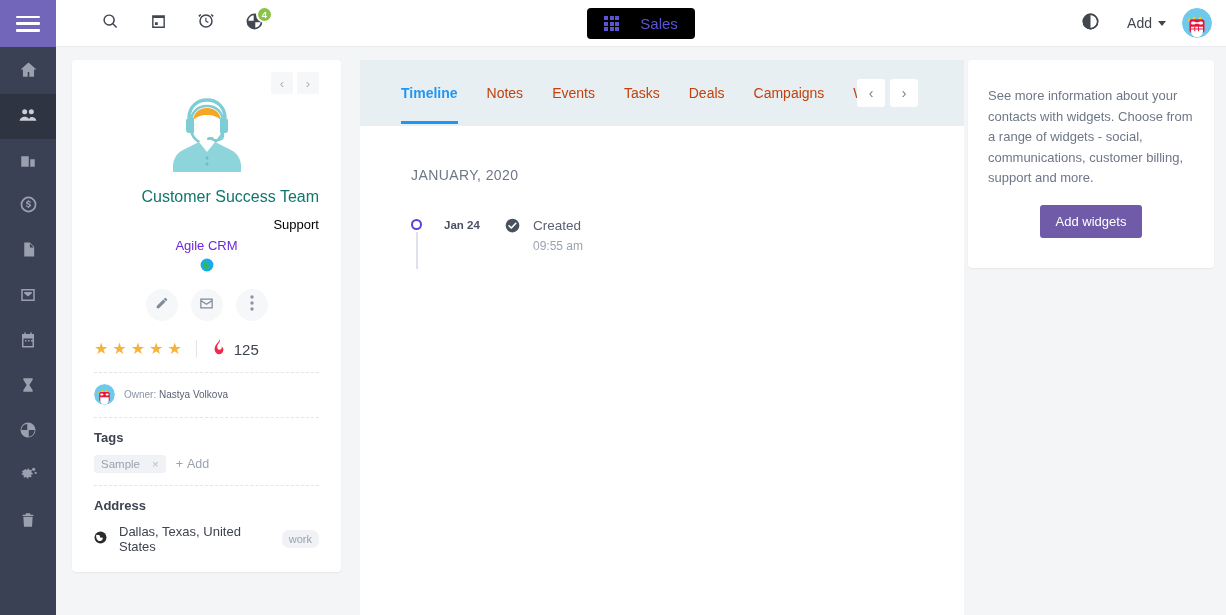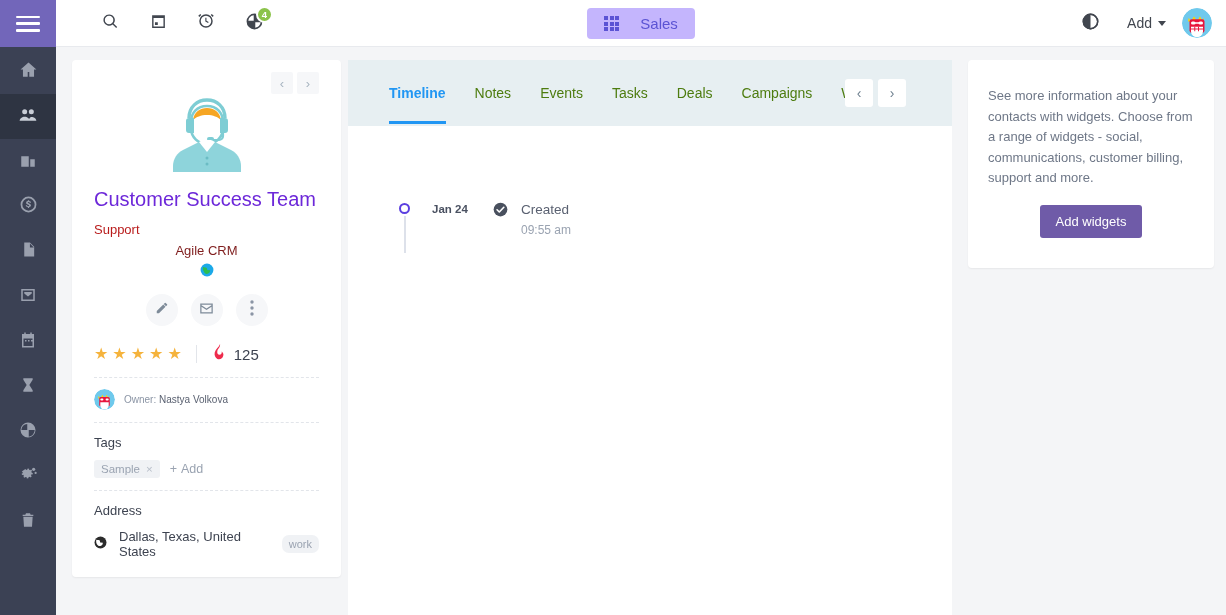--- a/index.html
+++ b/index.html
@@ -53,21 +53,21 @@
     border: 2px solid #fff;
   }
   .tb-center {
     position: absolute; left: 0; right: 0; top: 0; height: 47px;
     display: flex; align-items: center; justify-content: center;
     pointer-events: none;
   }
   .sales-btn {
     pointer-events: auto;
     display: flex; align-items: center; gap: 21px;
-    background: #c4b5fd; border-radius: 4px;
+    background: #000000; border-radius: 4px;
     padding: 7px 17px; cursor: pointer;
   }
   .grid-ico { display: grid; grid-template-columns: repeat(3, 4px); grid-template-rows: repeat(3, 4px); gap: 1.6px; }
   .grid-ico i { background: #5b53d4; display: block; }
   .sales-label { color: #5b53d4; font-size: 15px; }
   .tb-right { margin-left: auto; display: flex; align-items: center; padding-right: 14px; }
   .contrast { width: 42px; display: flex; justify-content: center; cursor: pointer; }
   .add-btn { display: flex; align-items: center; gap: 6px; padding: 0 16px; cursor: pointer; color: #41464f; font-size: 14px; }
   .caret { width: 0; height: 0; border-left: 4.5px solid transparent; border-right: 4.5px solid transparent; border-top: 5.5px solid #41464f; }
   .avatar-top { width: 30px; height: 30px; border-radius: 50%; overflow: hidden; cursor: pointer; }
@@ -78,23 +78,23 @@
     background: #fff; border-radius: 4px; padding: 0 22px 18px;
     box-shadow: 0 1px 2px rgba(0,0,0,.06);
   }
   .card-nav { display: flex; justify-content: flex-end; gap: 4px; padding-top: 12px; }
   .nav-sq {
     width: 22px; height: 22px; background: #f6f7f9; border-radius: 2px;
     display: flex; align-items: center; justify-content: center; cursor: pointer;
     color: #a7b4c0; font-size: 13px;
   }
   .avatar-big { display: flex; justify-content: center; margin-top: 2px; }
-  .c-name { text-align: left; font-size: 20px; color: #6d28d9; margin-top: 14px; font-weight: 400; }
-  .c-role { text-align: left; font-size: 13px; color: #b91c1c; margin-top: 11px; }
-  .c-org  { text-align: center; font-size: 13px; color: #7f1d1d; margin-top: 6px; }
+  .c-name { text-align: right; font-size: 16px; color: #0f766e; margin-top: 14px; font-weight: 400; }
+  .c-role { text-align: right; font-size: 13px; color: #000000; margin-top: 11px; }
+  .c-org  { text-align: center; font-size: 13px; color: #6d28d9; margin-top: 6px; }
   .c-globe { display: flex; justify-content: center; margin-top: 5px; }
   .c-actions { display: flex; justify-content: center; gap: 13px; margin-top: 13px; }
   .act {
     width: 32px; height: 32px; border-radius: 50%; background: #f6f7f9;
     display: flex; align-items: center; justify-content: center; cursor: pointer;
   }
   .rating-row {
     display: flex; align-items: center; margin-top: 18px; padding-bottom: 13px;
     border-bottom: 1px dashed #e2e5ea;
   }
@@ -103,43 +103,43 @@
   .rating-div { width: 1px; height: 18px; background: #e2e5ea; margin: 0 16px 0 14px; }
   .score { display: flex; align-items: center; gap: 8px; }
   .score-val { font-size: 15px; color: #3d4350; }
   .owner-row {
     display: flex; align-items: center; gap: 9px;
     padding: 11px 0 12px; border-bottom: 1px dashed #e2e5ea;
   }
   .owner-av { width: 21px; height: 21px; border-radius: 50%; overflow: hidden; flex: none; }
   .owner-txt { font-size: 10px; color: #5a6171; }
   .owner-txt b { font-weight: 400; color: #8b95a5; }
-  .sec-title { font-size: 13px; color: #3d4350; margin-top: 12px; }
+  .sec-title { font-size: 13px; color: #3d4350; margin-top: 12px; font-weight: bold; }
   .tags-row { display: flex; align-items: center; gap: 10px; margin-top: 10px; padding-bottom: 12px; border-bottom: 1px dashed #e2e5ea; }
   .tag {
     background: #f0f2f5; border-radius: 3px; padding: 3px 7px;
-    font-size: 11.5px; color: #9aa3b1; display: flex; align-items: center; gap: 6px;
+    font-size: 11.5px; color: #9aa3b1; display: flex; align-items: center; gap: 12px;
   }
   .tag-x { cursor: pointer; color: #b6bdc8; }
   .add-tag { font-size: 12.5px; color: #9aa3b1; cursor: pointer; display: flex; align-items: center; gap: 4px; }
   .addr-row { display: flex; align-items: center; gap: 12px; margin-top: 11px; }
   .addr-txt { font-size: 13px; color: #3d4350; }
   .addr-badge { background: #f0f2f5; border-radius: 7px; padding: 3px 7px; font-size: 11px; color: #9aa3b1; margin-left: 16px; }
 
   
   .main-panel {
-    position: absolute; left: 348px; top: 60px; width: 604px; bottom: 0;
+    position: absolute; left: 360px; top: 60px; width: 604px; bottom: 0;
     background: #ffffff;
   }
   .tabs-bar {
     background: #e7eff2; height: 66px; display: flex; align-items: center;
     padding-left: 41px; overflow: hidden; position: relative;
   }
   .tab {
-    font-size: 14px; color: #4d7c0f; margin-right: 29px; cursor: pointer;
+    font-size: 14px; color: #c2410c; margin-right: 29px; cursor: pointer;
     white-space: nowrap; position: relative; padding: 22px 0 23px;
   }
   .tab.active { color: #2196f3; font-weight: bold; }
   .tab.active::after {
     content: ""; position: absolute; left: 0; right: 0; bottom: 0;
     height: 3px; background: #2196f3;
   }
   .tab-arrows { position: absolute; right: 46px; display: flex; gap: 5px; }
   .tab-sq {
     width: 28px; height: 28px; background: #fff; border-radius: 3px;
@@ -431,20 +431,21 @@
       <div class="tab">Deals</div>
       <div class="tab">Campaigns</div>
       <div class="tab">We</div>
       <div class="tab-arrows">
         <div class="tab-sq">‹</div>
         <div class="tab-sq">›</div>
       </div>
     </div>
 
     <div class="timeline">
+      <div class="tl-month">JANUARY, 2020</div>
       <div class="tl-entry">
         <span class="tl-dot"></span>
         <span class="tl-line"></span>
         <span class="tl-date">Jan 24</span>
         <span class="tl-check"><svg width="15" height="15" viewBox="0 0 24 24">
               <circle cx="12" cy="12" r="11" fill="#49505e"></circle>
               <path d="M6.5 12.4l3.6 3.6 7.2-7.6" fill="none" stroke="#fff" stroke-width="2.6" stroke-linecap="round" stroke-linejoin="round"></path>
             </svg></span>
         <span class="tl-body">
           <span class="tl-title">Created</span>

